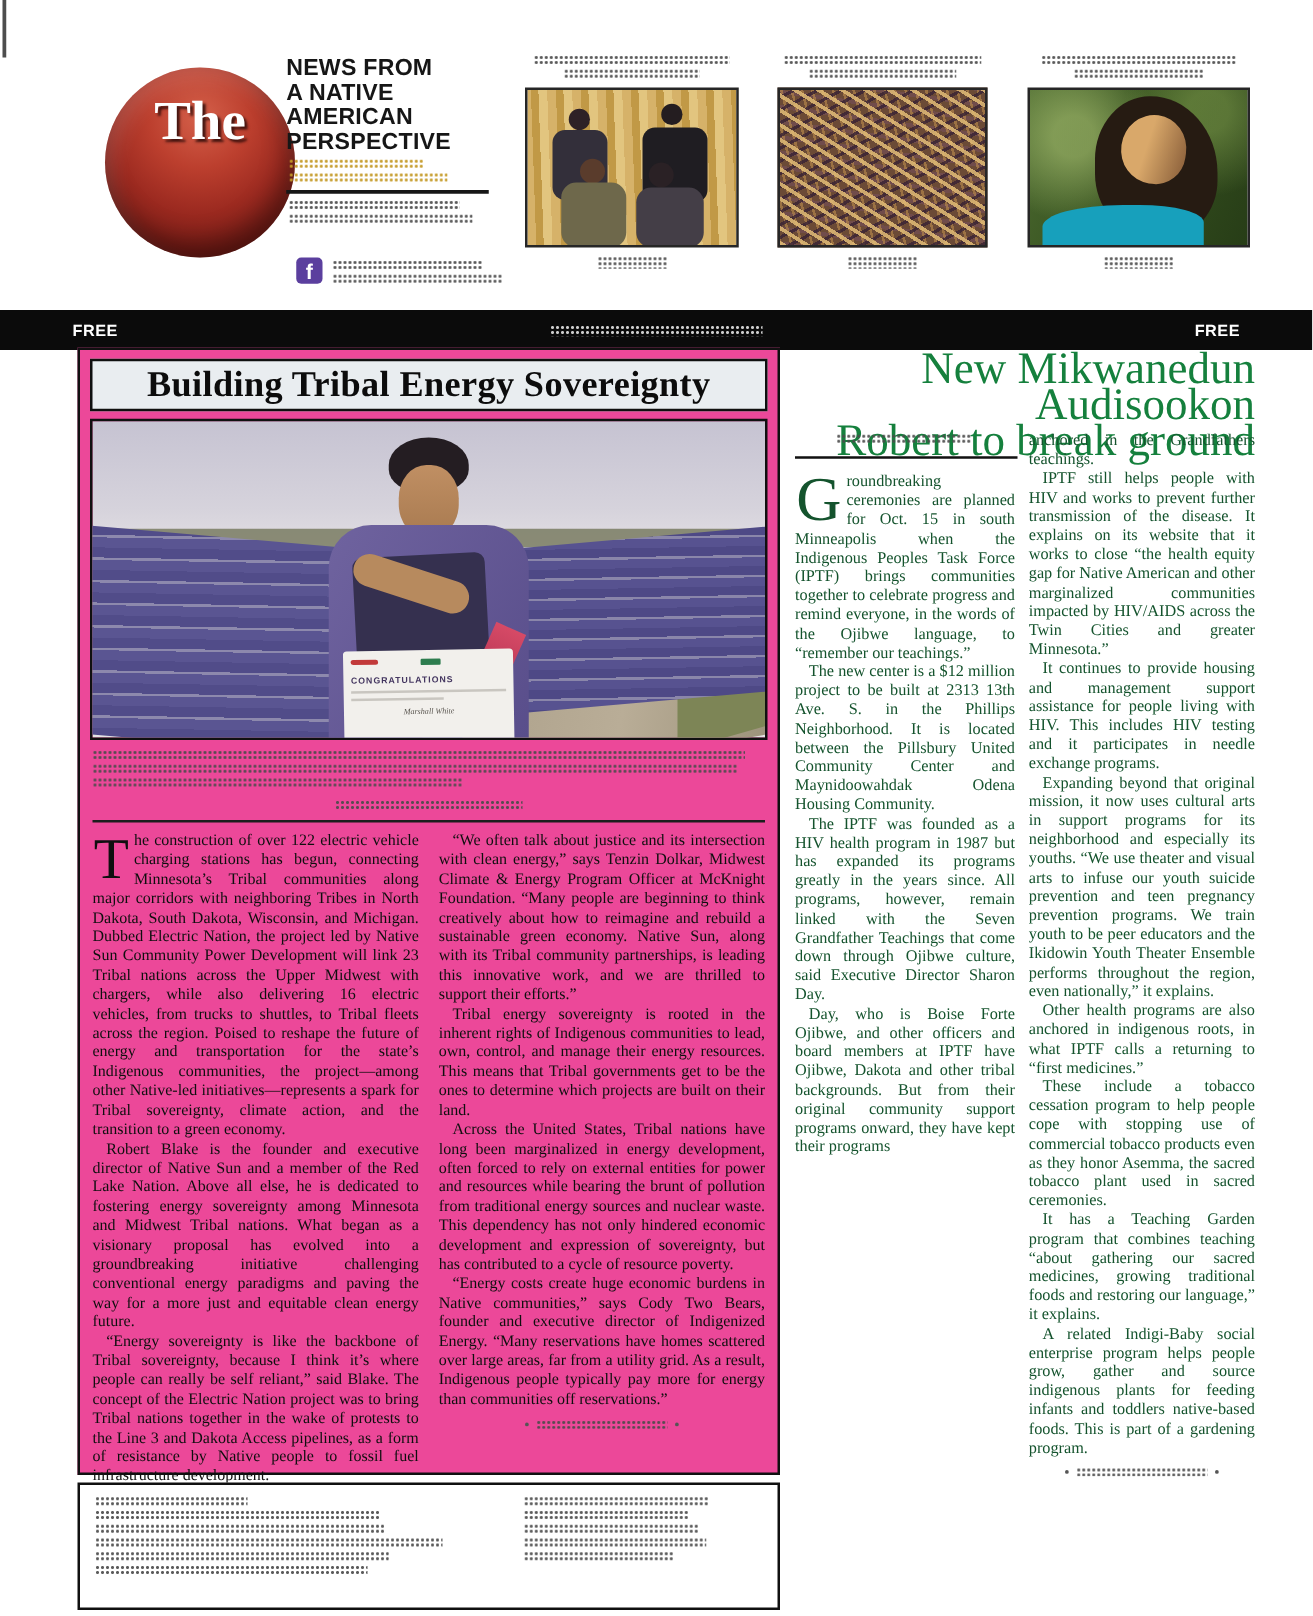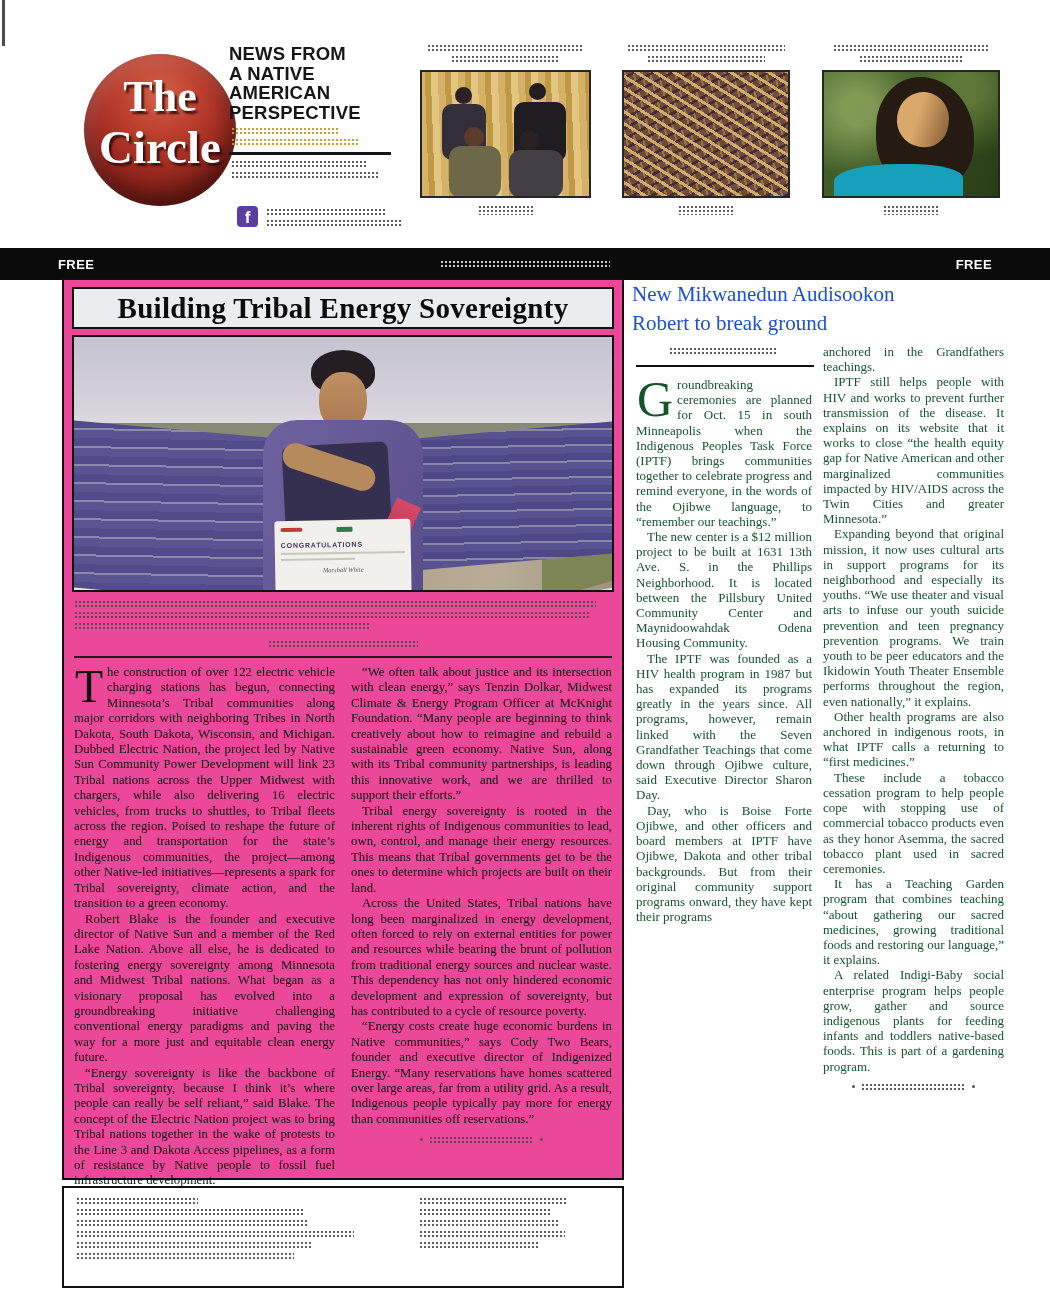--- a/index.html
+++ b/index.html
@@ -123,39 +123,38 @@
   .ad-left .rd-line:nth-child(1){ width:122px; } .ad-left .rd-line:nth-child(2){ width:228px; }
   .ad-left .rd-line:nth-child(3){ width:232px; } .ad-left .rd-line:nth-child(4){ width:278px; }
   .ad-left .rd-line:nth-child(5){ width:235px; } .ad-left .rd-line:nth-child(6){ width:218px; }
   .ad-right { position:absolute; left:355px; top:9px; width:152px; }
   .ad-right .rd-line:nth-child(1){ width:148px; } .ad-right .rd-line:nth-child(2){ width:132px; }
   .ad-right .rd-line:nth-child(3){ width:140px; } .ad-right .rd-line:nth-child(4){ width:146px; }
   .ad-right .rd-line:nth-child(5){ width:120px; }
 
   
   .right-article { position:absolute; left:632px; top:280px; width:372px; height:1013px; }
-  .ra-headline { text-align:left; font-size:21px; line-height:29px; color:#1d4ed8; }
+  .ra-headline { text-align:right; font-size:36px; line-height:29px; color:#15803d; }
   .byline-rd { position:absolute; left:37px; top:67px; width:108px; height:9px; margin:0; }
   .ra-rule { position:absolute; left:4px; top:85px; width:178px; height:2px; background:#111; }
   .colA { position:absolute; left:4px; top:97px; width:176px; }
   .colB { position:absolute; left:191px; top:64px; width:181px; }
   .colA, .colB { font-size:13px; line-height:15.2px; text-align:justify; color:#14532d; }
   .colA .dropcap { font-size:50px; line-height:39px; }
 </style>
 </head>
 <body>
 
 <div class="page">
 
   <div class="edge-mark"></div>
 
   <header>
     <div class="logo">
       <div class="logo-the">The</div>
-      <div class="logo-circle">Circle</div>
     </div>
 
     <div class="tagline">
       <div>NEWS FROM</div>
       <div>A NATIVE</div>
       <div>AMERICAN</div>
       <div>PERSPECTIVE</div>
     </div>
 
     <div class="mast-gold">
@@ -308,30 +307,31 @@
     <div class="ra-headline">
       <div>New Mikwanedun Audisookon</div>
       <div>Robert to break ground</div>
     </div>
     <div class="byline-rd rd-line thin"></div>
     <div class="ra-rule"></div>
 
     <div class="colA">
       <p class="lead"><span class="dropcap">G</span><span>roundbreaking ceremonies are planned for Oct. 15 in south Minneapolis when the Indigenous Peoples Task Force (IPTF) brings communities together to celebrate progress and remind everyone, in the words of the Ojibwe language, to “remember our teachings.”</span></p>
       <div class="plist">
-          <p class="para">The new center is a $12 million project to be built at 1631 13th Ave. S. in the Phillips Neighborhood. It is located between the Pillsbury United Community Center and Maynidoowahdak Odena Housing Community.</p>
+          <p class="para">The new center is a $12 million project to be built at 2313 13th Ave. S. in the Phillips Neighborhood. It is located between the Pillsbury United Community Center and Maynidoowahdak Odena Housing Community.</p>
           <p class="para">The IPTF was founded as a HIV health program in 1987 but has expanded its programs greatly in the years since. All programs, however, remain linked with the Seven Grandfather Teachings that come down through Ojibwe culture, said Executive Director Sharon Day.</p>
           <p class="para">Day, who is Boise Forte Ojibwe, and other officers and board members at IPTF have Ojibwe, Dakota and other tribal backgrounds. But from their original community support programs onward, they have kept their programs</p>
         </div>
     </div>
 
     <div class="colB">
       <div class="plist">
           <p class="para">anchored in the Grandfathers teachings.</p>
           <p class="para">IPTF still helps people with HIV and works to prevent further transmission of the disease. It explains on its website that it works to close “the health equity gap for Native American and other marginalized communities impacted by HIV/AIDS across the Twin Cities and greater Minnesota.”</p>
+          <p class="para">It continues to provide housing and management support assistance for people living with HIV. This includes HIV testing and it participates in needle exchange programs.</p>
           <p class="para">Expanding beyond that original mission, it now uses cultural arts in support programs for its neighborhood and especially its youths. “We use theater and visual arts to infuse our youth suicide prevention and teen pregnancy prevention programs. We train youth to be peer educators and the Ikidowin Youth Theater Ensemble performs throughout the region, even nationally,” it explains.</p>
           <p class="para">Other health programs are also anchored in indigenous roots, in what IPTF calls a returning to “first medicines.”</p>
           <p class="para">These include a tobacco cessation program to help people cope with stopping use of commercial tobacco products even as they honor Asemma, the sacred tobacco plant used in sacred ceremonies.</p>
           <p class="para">It has a Teaching Garden program that combines teaching “about gathering our sacred medicines, growing traditional foods and restoring our language,” it explains.</p>
           <p class="para">A related Indigi-Baby social enterprise program helps people grow, gather and source indigenous plants for feeding infants and toddlers native-based foods. This is part of a gardening program.</p>
         </div>
       <div class="endmark">
         <span class="dot"></span>
         <span class="rd-line thin"></span>
         <span class="dot"></span>

